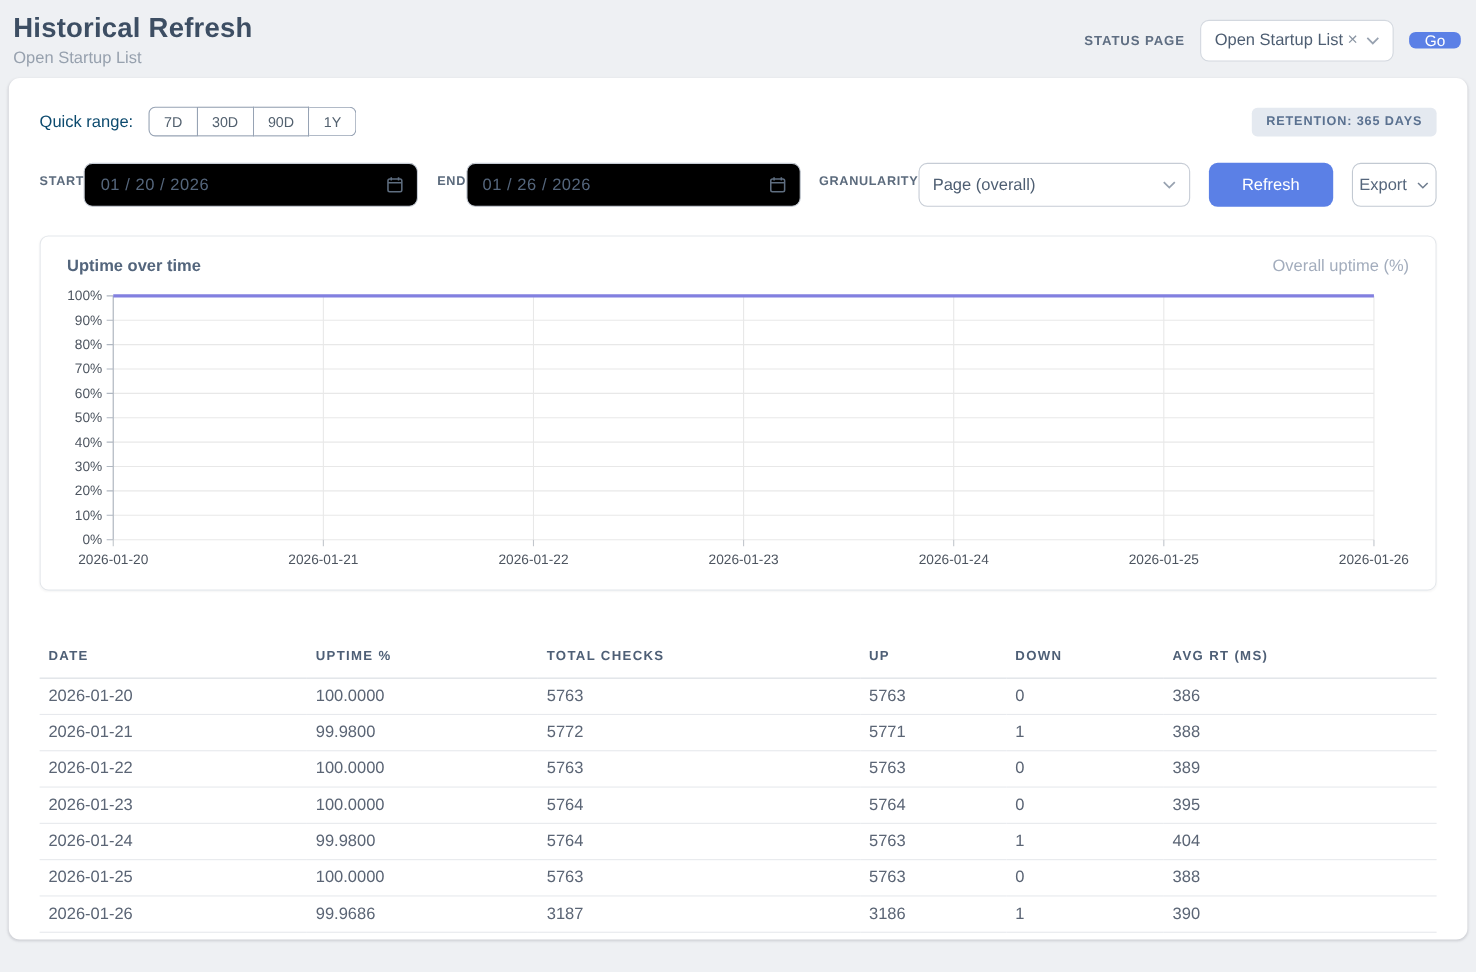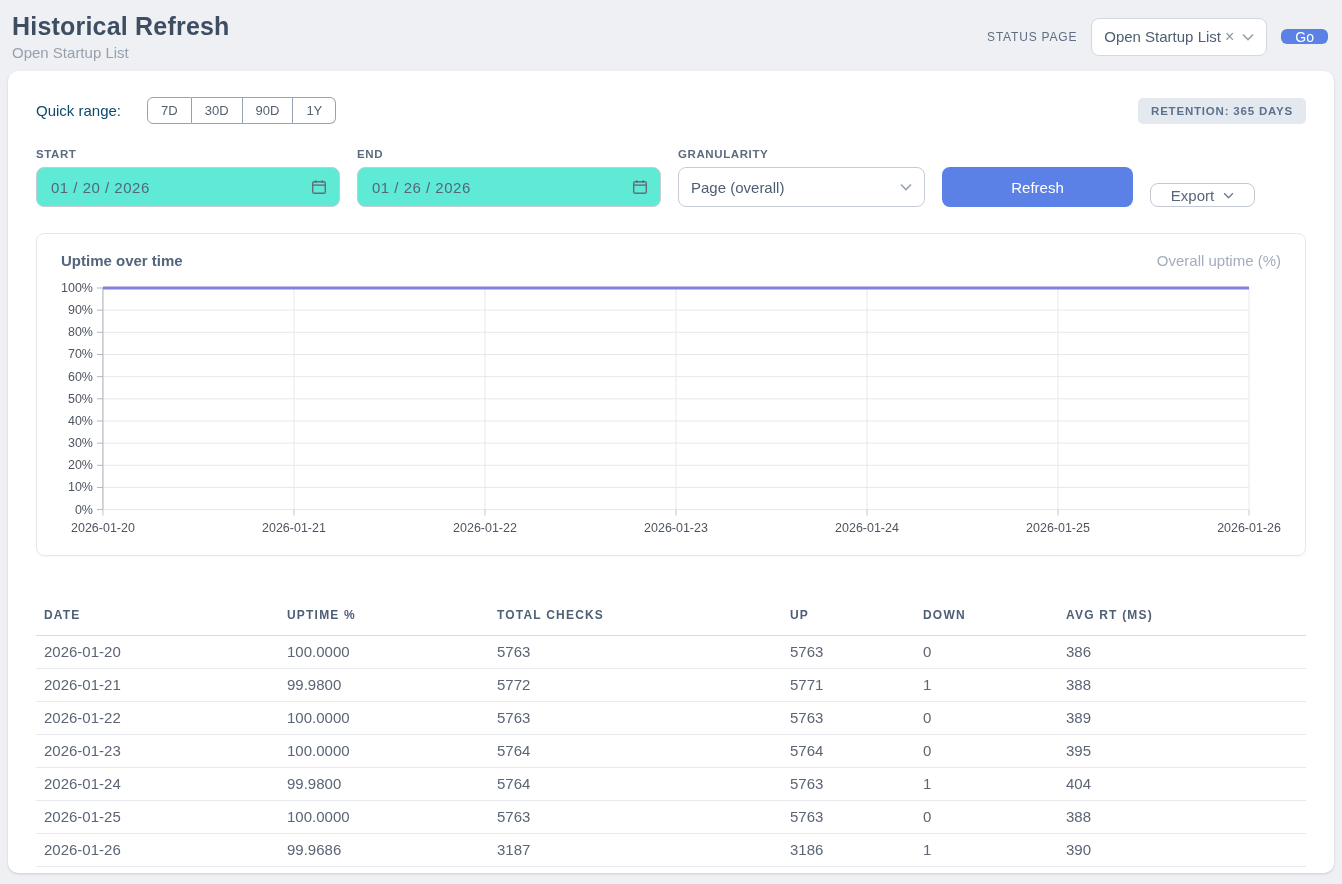--- a/index.html
+++ b/index.html
@@ -3,47 +3,47 @@
 <meta charset="utf-8">
 <style>
   html,body{margin:0;padding:0;background:#eef0f3;font-family:"Liberation Sans",sans-serif;}
   .page{width:1342px;min-height:884px;box-sizing:border-box;}
 
   
   .hdr{display:flex;justify-content:space-between;align-items:center;padding:12px 14px 10px 12px;}
   .hdr h1{margin:0;font-size:25px;font-weight:bold;color:#3d4e63;letter-spacing:.2px;}
   .hdr .subtitle{font-size:15px;color:#97a1ae;margin-top:3px;}
   .hdr-right{display:flex;align-items:center;gap:14px;}
-  .status-label{font-size:12px;color:#5f6e82;letter-spacing:.8px;font-weight:normal;}
+  .status-label{font-size:12px;color:#5f6e82;letter-spacing:.8px;font-weight:bold;}
   .select{display:flex;align-items:center;gap:8px;background:#fff;border:1px solid #d3d8df;border-radius:8px;height:38px;padding:0 12px;box-sizing:border-box;font-size:15px;color:#4e5e72;cursor:pointer;}
   .status-select{min-width:160px;}
   .select .clear{color:#8a95a3;font-size:16px;line-height:1;margin-left:-4px;cursor:pointer;}
   .btn-primary{background:#5b80e6;color:#fff;border:none;border-radius:6px;font-size:14px;font-family:inherit;cursor:pointer;}
   .btn-go{height:15px;padding:0 14px;}
 
   
   .panel{background:#fff;margin:0 8px 12px 8px;border-radius:10px;box-shadow:0 1px 2px rgba(16,24,40,.06),0 1px 3px rgba(16,24,40,.10);padding:26px 28px 6px 28px;box-sizing:border-box;}
 
   .row1{display:flex;justify-content:space-between;align-items:center;}
   .row1-left{display:flex;align-items:center;}
   .qr-label{font-size:15px;color:#0c4a6e;margin-right:14px;}
   .seg{display:flex;}
   .seg button{background:#fff;border:1px solid #97a3b4;border-left-width:0;color:#53616f;font-size:13px;font-family:inherit;padding:5px 13px;cursor:pointer;}
-  .seg button:first-child{border-left-width:1px;border-radius:6px 0 0 6px;margin-left:12px;}
+  .seg button:first-child{border-left-width:1px;border-radius:6px 0 0 6px;}
   .seg button:last-child{border-radius:0 6px 6px 0;}
   .badge{background:#e4e9f0;color:#5a7190;font-size:11.5px;font-weight:bold;letter-spacing:.8px;border-radius:5px;padding:7px 13px;}
 
   .row2{display:flex;align-items:flex-end;gap:17px;margin-top:24px;}
-  .field{display:flex;flex-direction:column;}
+  .field{display:flex;flex-direction:row;align-items:center;}
   .field-label{font-size:11.5px;color:#5c6b7d;letter-spacing:.6px;margin-bottom:7px;font-weight:bold;}
-  .input-wrap{display:flex;align-items:center;justify-content:space-between;width:304px;height:40px;border:1px solid #c6ccd5;border-radius:8px;background:#5eead4;padding:0 12px;box-sizing:border-box;}
+  .input-wrap{display:flex;align-items:center;justify-content:space-between;width:304px;height:40px;border:1px solid #c6ccd5;border-radius:8px;background:#000000;padding:0 12px;box-sizing:border-box;}
   .input-wrap input{border:none;outline:none;background:transparent;font-family:inherit;font-size:15px;color:#55667c;letter-spacing:.5px;width:200px;}
   .gran-select{width:247px;justify-content:space-between;height:40px;border-color:#c6ccd5;}
   .btn-refresh{width:191px;height:40px;border-radius:8px;font-size:15px;}
-  .btn-outline{display:flex;align-items:center;justify-content:center;gap:9px;background:#fff;border:1px solid #c2c9d2;border-radius:8px;width:105px;height:24px;font-size:15px;color:#55667c;font-family:inherit;cursor:pointer;}
+  .btn-outline{display:flex;align-items:center;justify-content:center;gap:9px;background:#fff;border:1px solid #c2c9d2;border-radius:8px;width:105px;height:40px;font-size:15px;color:#55667c;font-family:inherit;cursor:pointer;}
 
   
   .chart-card{border:1px solid #e4e7eb;border-radius:8px;margin-top:26px;padding:18px 24px 14px 24px;box-shadow:0 1px 2px rgba(0,0,0,.04);}
   .chart-hd{display:flex;justify-content:space-between;align-items:center;margin-bottom:10px;}
   .chart-title{font-size:15px;font-weight:bold;color:#53657c;}
   .chart-legend{font-size:15px;color:#a3adbd;}
   .chart-svg{display:block;width:100%;}
 
   
   .tbl-wrap{margin-top:44px;}

